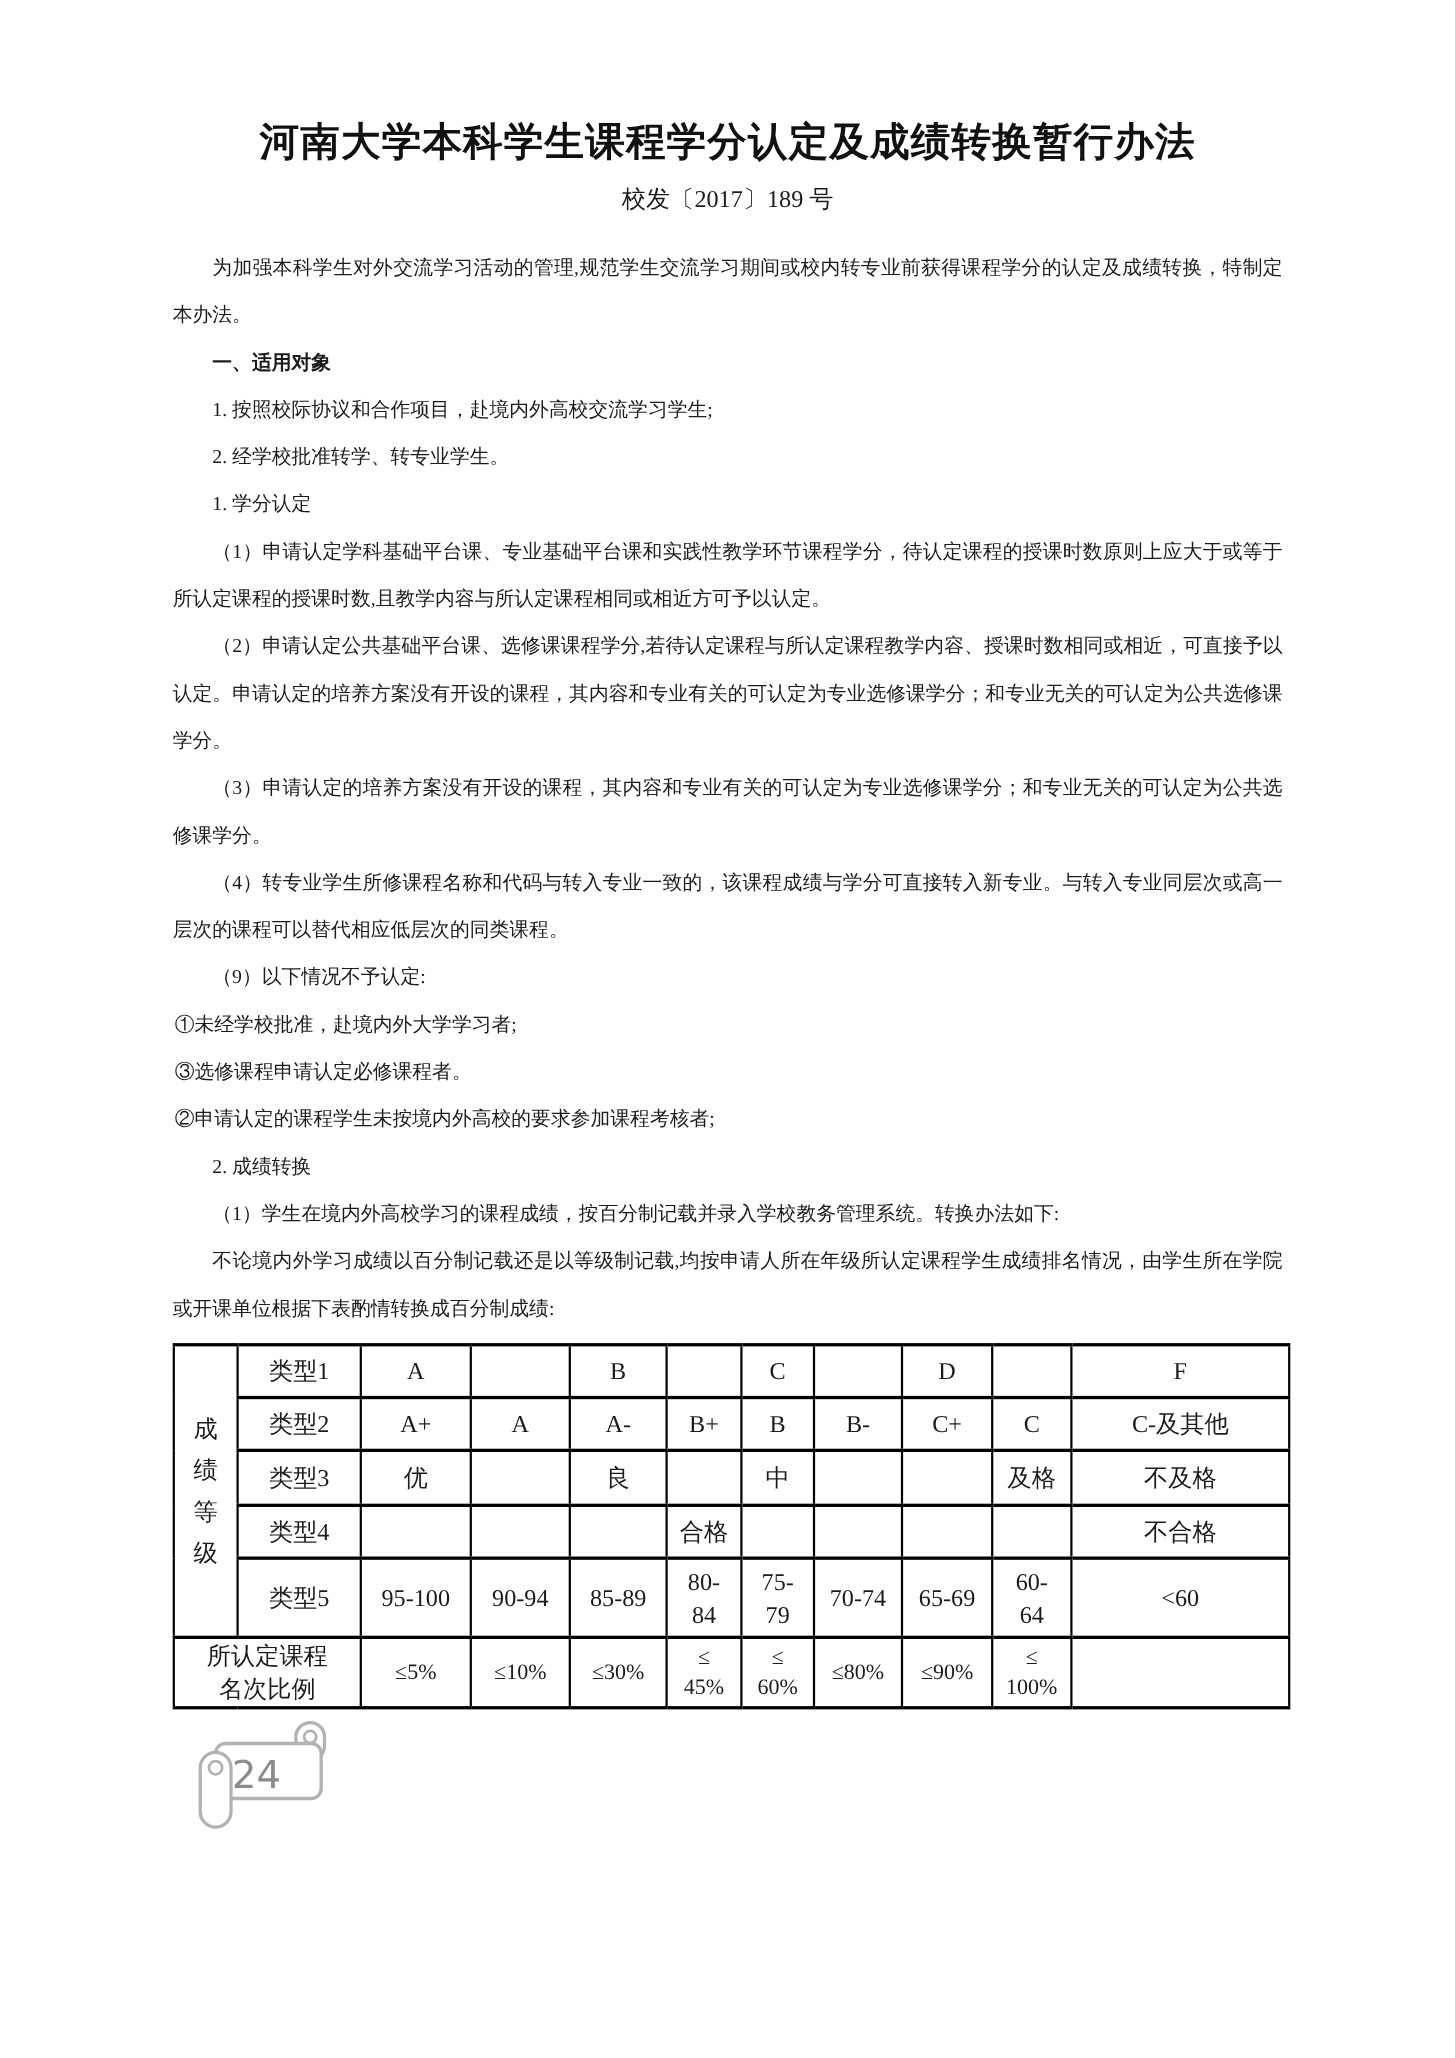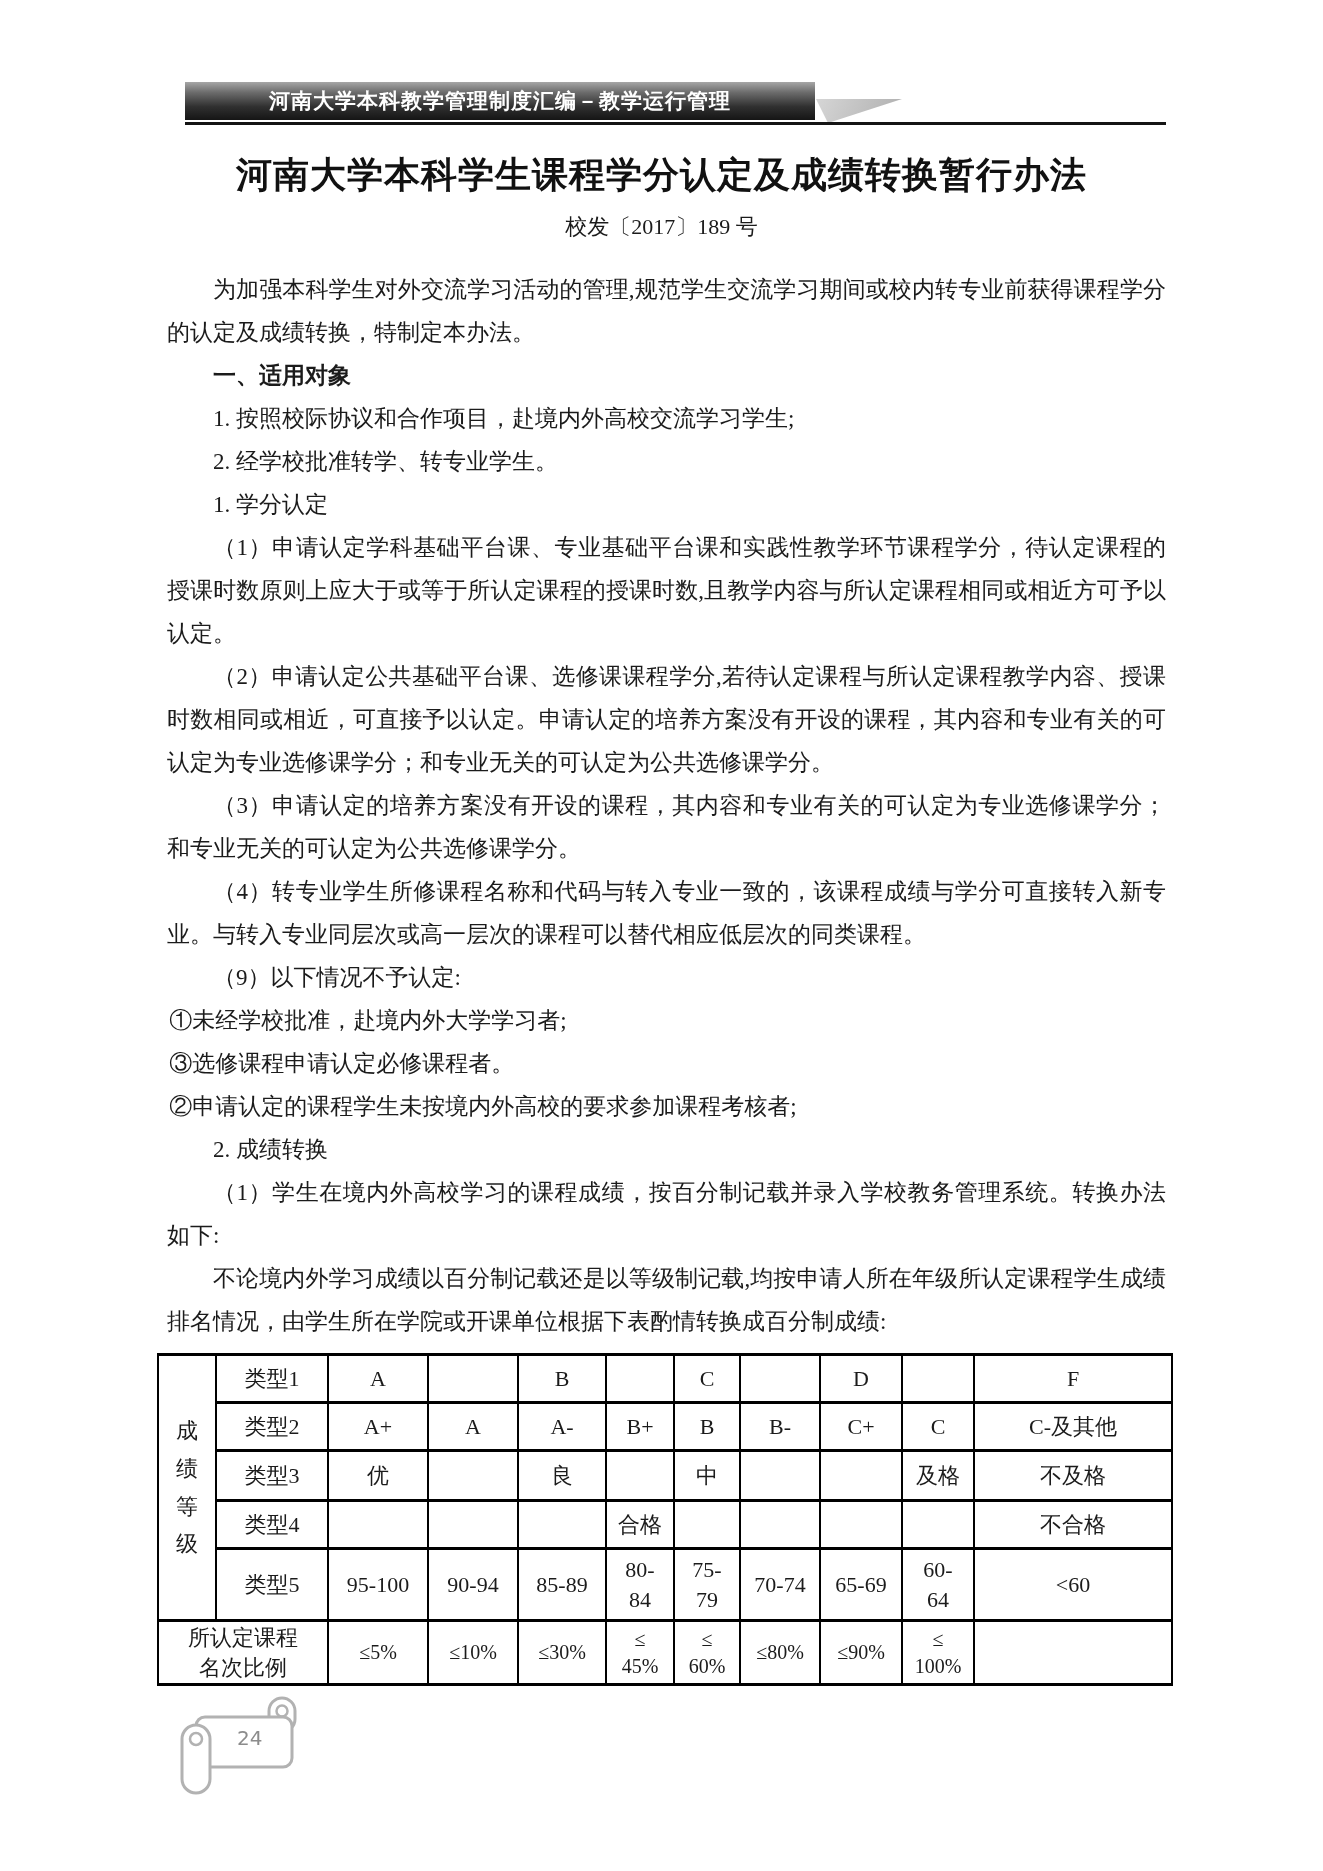--- a/index.html
+++ b/index.html
@@ -60,24 +60,23 @@
   .doc-number {
     margin-top: 16px;
     text-align: center;
     font-size: 22px;
     line-height: 30px;
   }
 
   
   .body-text {
     margin-top: 26px;
-    font-size: 23px;
+    font-size: 18px;
     line-height: 43px;
     text-align: justify;
-    margin-left: 10px;
   }
   .body-text p { margin: 0; text-indent: 2em; }
   .body-text p.flush { text-indent: 0.1em; }
   .body-text p.h {
     font-family: "Liberation Sans", sans-serif;
     font-weight: bold;
   }
 
   
   table.grade {
@@ -107,38 +106,30 @@
   .grade tr.ratio td.rlabel { font-size: 22px; }
 
   
   .page-marker { position: relative; margin: 8px 0 0 20px; width: 134px; height: 104px; }
   .page-marker svg { position: absolute; left: 0; top: 0; }
   .page-num {
     position: absolute;
     left: 34px; top: 32px; width: 64px;
     text-align: left;
     font-family: "DejaVu Sans", sans-serif;
-    font-size: 20px;
+    font-size: 35px;
     color: #8c8c8c;
-    padding-left: 26px;
   }
 </style>
 </head>
 <body>
 
 <div class="page">
   <div class="content">
 
-    <div class="header">
-      <div class="banner">
-        <span>河南大学本科教学管理制度汇编－教学运行管理</span>
-      </div>
-      <div class="header-rule"></div>
-      <div class="banner-arrow"></div>
-    </div>
 
     <h1 class="doc-title">河南大学本科学生课程学分认定及成绩转换暂行办法</h1>
     <div class="doc-number">校发〔2017〕189 号</div>
 
     <div class="body-text">
       <p>为加强本科学生对外交流学习活动的管理,规范学生交流学习期间或校内转专业前获得课程学分的认定及成绩转换，特制定本办法。</p>
       <p class="h">一、适用对象</p>
       <p>1. 按照校际协议和合作项目，赴境内外高校交流学习学生;</p>
       <p>2. 经学校批准转学、转专业学生。</p>
       <p>1. 学分认定</p>

